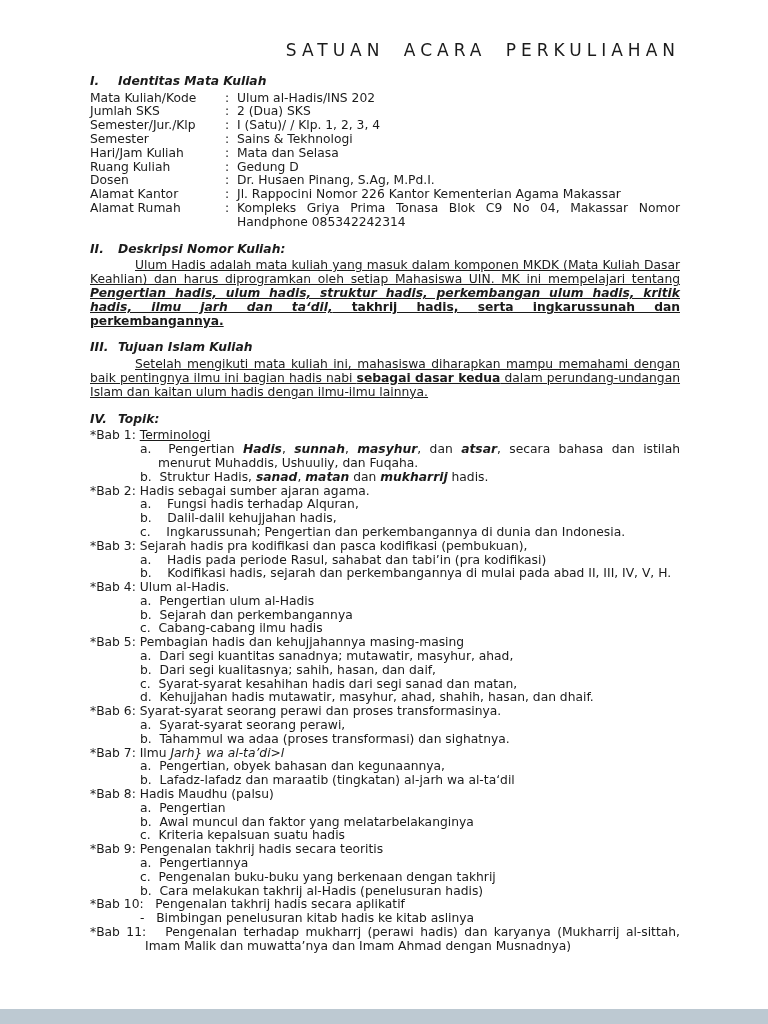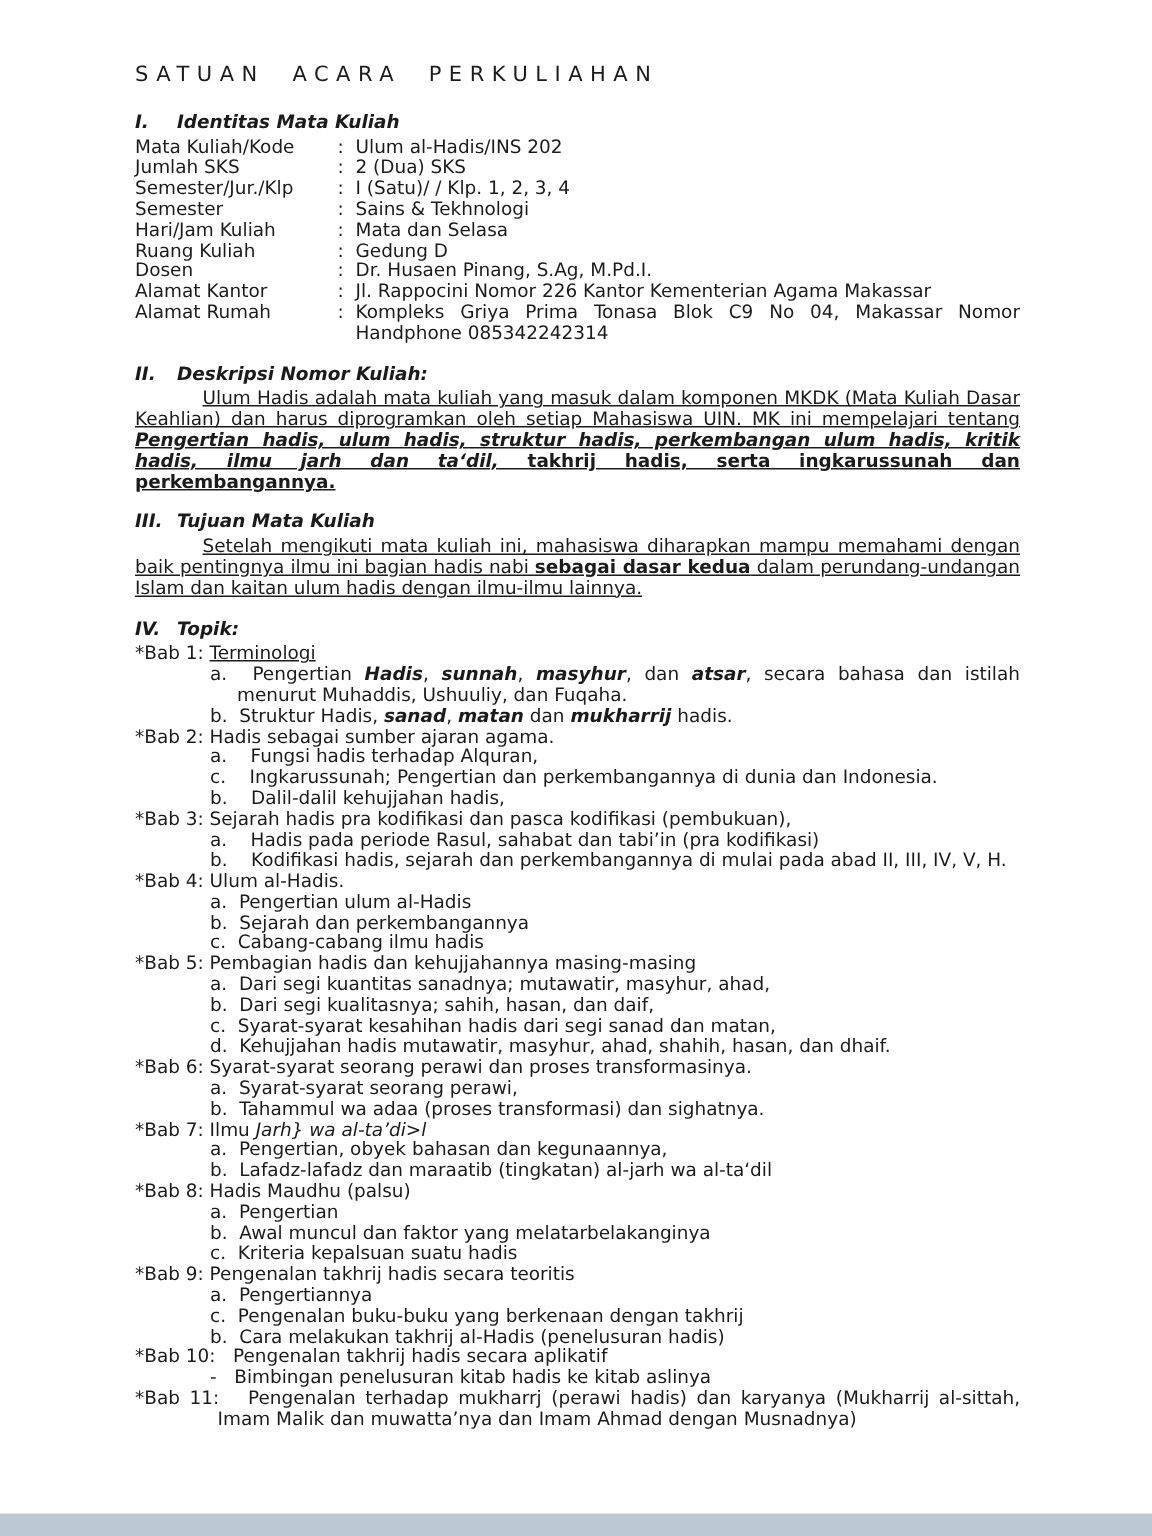--- a/index.html
+++ b/index.html
@@ -8,21 +8,21 @@
     background:#ffffff;
     font-family:"DejaVu Sans","Liberation Sans",sans-serif;
     font-size:12.3px;
     line-height:13.8px;
     color:#1b1b1b;
     position:relative;
     overflow:hidden;
   }
   .page { padding:44px 88px 0 90px; }
   .doc-title {
-    font-size:14px; font-weight:400; text-align:left;
+    font-size:17px; font-weight:400; text-align:right;
     letter-spacing:5px; word-spacing:9px; margin-bottom:17px; white-space:nowrap;
   }
   .sec { margin-top:13px; }
   .sec.first { margin-top:0; }
   .sec-heading { font-size:12.3px; font-weight:700; font-style:italic; margin-bottom:3px; }
   .sec-num { display:inline-block; width:28px; }
   .id-row { display:flex; }
   .id-label { width:135px; flex:0 0 auto; }
   .id-sep { width:12px; flex:0 0 auto; }
   .id-value { flex:1; text-align:justify; }
@@ -102,41 +102,41 @@
         </div>
       </div>
   </section>
 
   <section class="sec">
     <h2 class="sec-heading"><span class="sec-num">II.</span><span>Deskripsi Nomor Kuliah:</span></h2>
     <p class="para indent"><span>Ulum Hadis adalah mata kuliah yang masuk dalam komponen MKDK (Mata Kuliah Dasar Keahlian) dan harus diprogramkan oleh setiap Mahasiswa UIN. MK ini mempelajari tentang </span><span class="b i">Pengertian hadis, ulum hadis, struktur hadis, perkembangan ulum hadis, kritik hadis, ilmu jarh dan ta‘dil,</span><span class="b"> takhrij hadis, </span><span class="b">serta ingkarussunah dan perkembangannya.</span></p>
   </section>
 
   <section class="sec">
-    <h2 class="sec-heading"><span class="sec-num">III.</span><span>Tujuan Mata Kuliah</span></h2>
+    <h2 class="sec-heading"><span class="sec-num">III.</span><span>Tujuan Islam Kuliah</span></h2>
     <p class="para indent"><span>Setelah mengikuti mata kuliah ini, mahasiswa diharapkan mampu memahami dengan baik pentingnya ilmu ini bagian hadis nabi </span><span class="b">sebagai dasar kedua</span><span> dalam perundang-undangan Islam dan kaitan ulum hadis dengan ilmu-ilmu lainnya.</span></p>
   </section>
 
   <section class="sec">
     <h2 class="sec-heading"><span class="sec-num">IV.</span><span>Topik:</span></h2>
     <div class="topics">
 
         <p class="titem t0"><span>*Bab 1: </span><span class="u">Terminologi</span></p>
 
         <p class="titem t1"><span>a.&nbsp; Pengertian </span><span class="b i">Hadis</span><span>, </span><span class="b i">sunnah</span><span>, </span><span class="b i">masyhur</span><span>, dan </span><span class="b i">atsar</span><span>, secara bahasa dan istilah menurut Muhaddis, Ushuuliy, dan Fuqaha.</span></p>
 
         <p class="titem t1"><span>b.&nbsp; Struktur Hadis, </span><span class="b i">sanad</span><span>, </span><span class="b i">matan</span><span> dan </span><span class="b i">mukharrij</span><span> hadis.</span></p>
 
         <p class="titem t0"><span>*Bab 2: Hadis sebagai sumber ajaran agama.</span></p>
 
         <p class="titem t1"><span>a.&nbsp;&nbsp;&nbsp; Fungsi hadis terhadap Alquran,</span></p>
 
+        <p class="titem t1"><span>b.&nbsp;&nbsp;&nbsp; Dalil-dalil kehujjahan hadis,</span></p>
+
         <p class="titem t1"><span>c.&nbsp;&nbsp;&nbsp; Ingkarussunah; Pengertian dan perkembangannya di dunia dan Indonesia.</span></p>
-
-        <p class="titem t1"><span>b.&nbsp;&nbsp;&nbsp; Dalil-dalil kehujjahan hadis,</span></p>
 
         <p class="titem t0"><span>*Bab 3: Sejarah hadis pra kodifikasi dan pasca kodifikasi (pembukuan),</span></p>
 
         <p class="titem t1"><span>a.&nbsp;&nbsp;&nbsp; Hadis pada periode Rasul, sahabat dan tabi’in (pra kodifikasi)</span></p>
 
         <p class="titem t1"><span>b.&nbsp;&nbsp;&nbsp; Kodifikasi hadis, sejarah dan perkembangannya di mulai pada abad II, III, IV, V, H.</span></p>
 
         <p class="titem t0"><span>*Bab 4: Ulum al-Hadis.</span></p>
 
         <p class="titem t1"><span>a.&nbsp; Pengertian ulum al-Hadis</span></p>

